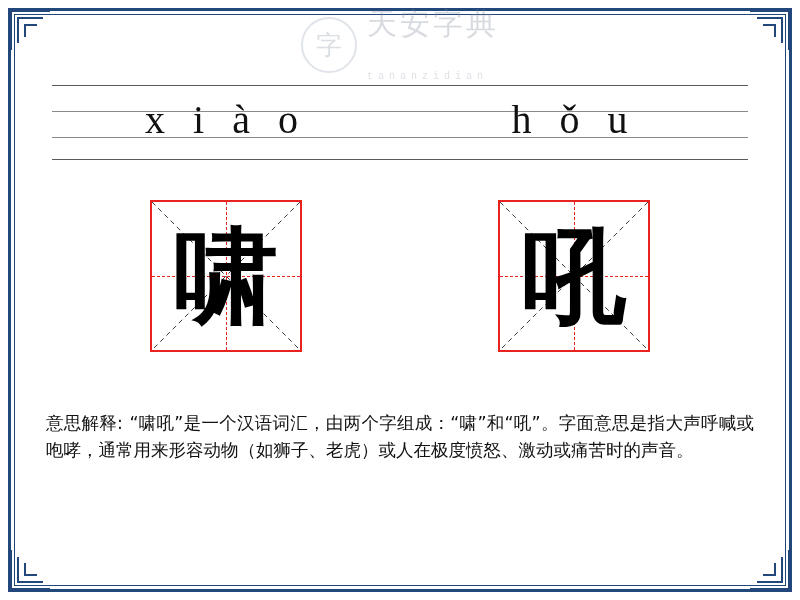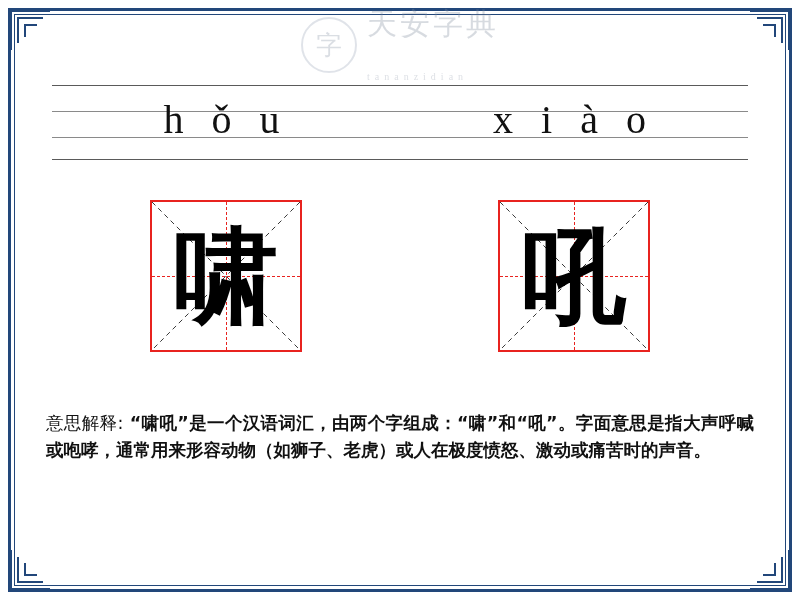--- a/index.html
+++ b/index.html
@@ -105,21 +105,21 @@
     font-size: 30px;
     letter-spacing: 3px;
     color: #7e8a9c;
     font-family: "DejaVu Sans", sans-serif;
     line-height: 1.05;
   }
   .brand-sub {
     font-size: 10px;
     letter-spacing: 5px;
     color: #8d97a8;
-    font-family: Liberation Serif, serif;
+    font-family: Liberation Mono, monospace;
   }
 
   
   .staff {
     position: absolute;
     left: 52px;
     right: 52px;
     top: 85px;
     height: 78px;
   }
@@ -216,21 +216,21 @@
     font-size: 17.5px;
     line-height: 1.55;
     color: #111111;
     text-align: justify;
     font-weight: 700;
   }
   .explain .label {
     font-weight: 400;
   }
   .explain .body {
-    font-weight: 700;
+    font-weight: 400;
   }
 </style>
 </head>
 <body>
 
 <div class="page">
 
   <div class="frame-outer"></div>
   <div class="frame-inner"></div>
 
@@ -264,22 +264,22 @@
       <div class="brand-sub">tananzidian</div>
     </div>
   </div>
 
   <div class="staff">
     <div class="line l0"></div>
     <div class="line l1"></div>
     <div class="line l2"></div>
     <div class="line l3"></div>
     <div class="pinyin-row">
+      <div class="pinyin-cell">x i à o</div>
       <div class="pinyin-cell">h ǒ u</div>
-      <div class="pinyin-cell">x i à o</div>
     </div>
   </div>
 
   <div class="chars">
     <div class="char-cell">
       <div class="tianzige">
         <svg class="diag" viewBox="0 0 152 152" preserveAspectRatio="none">
           <line x1="0" y1="0" x2="152" y2="152" stroke="#333333" stroke-width="1" stroke-dasharray="5,4"></line>
           <line x1="152" y1="0" x2="0" y2="152" stroke="#333333" stroke-width="1" stroke-dasharray="5,4"></line>
         </svg>

